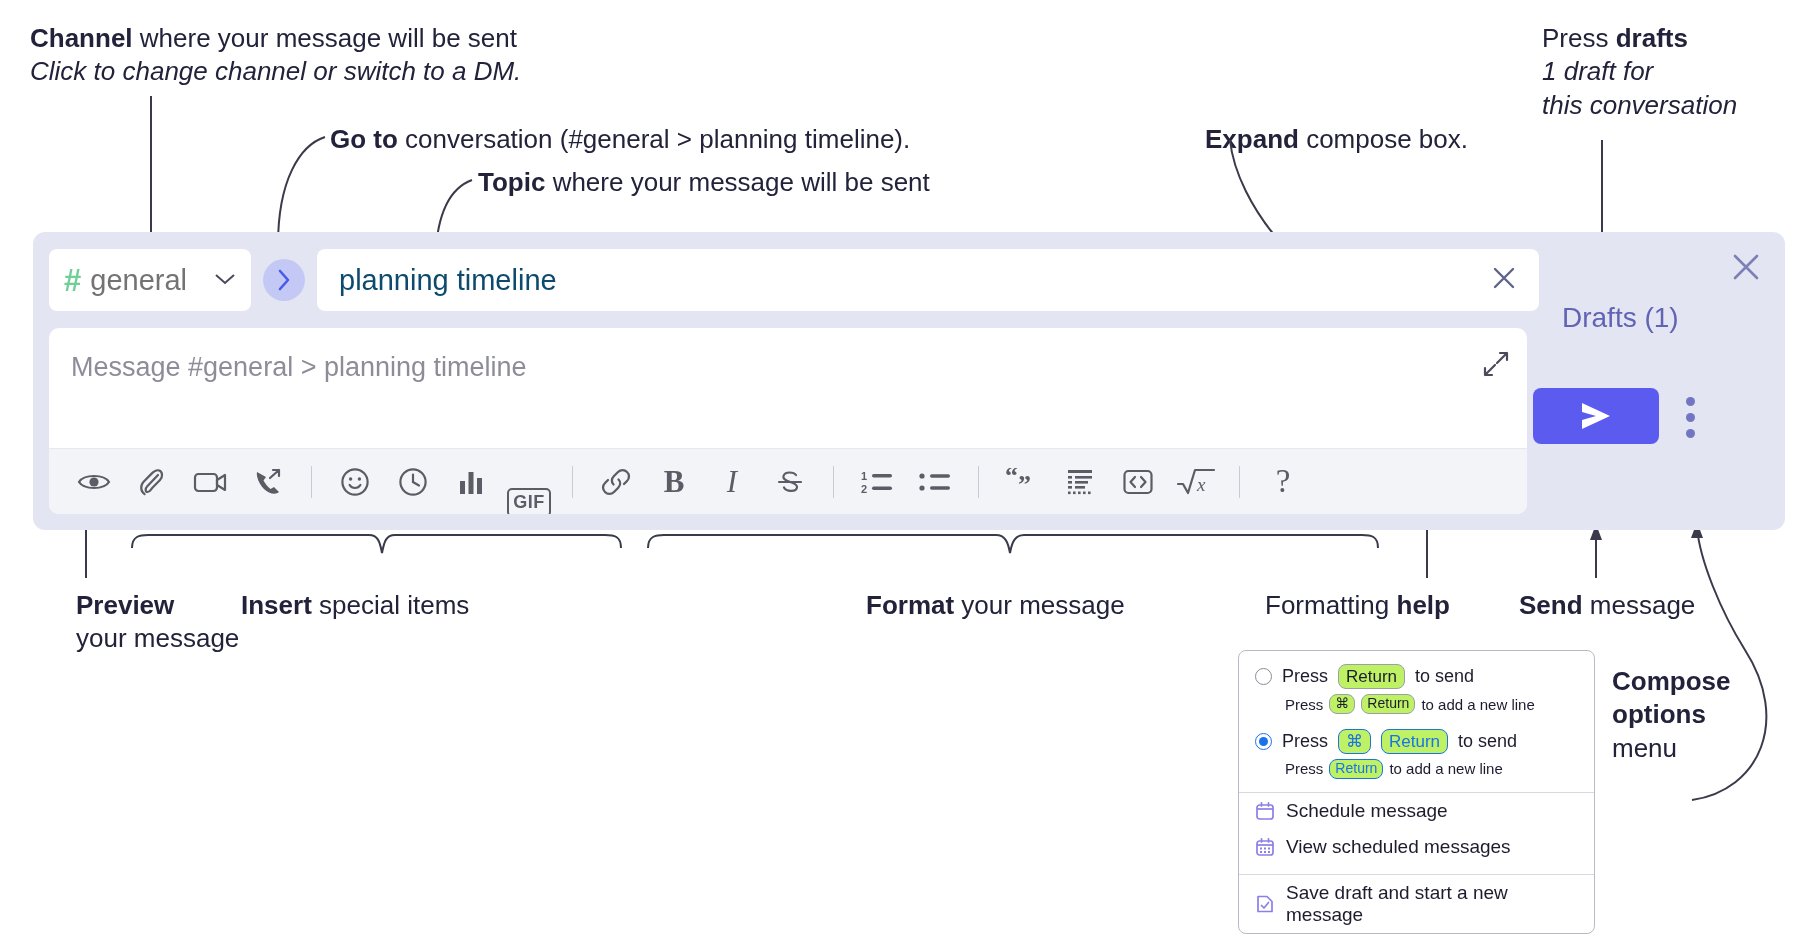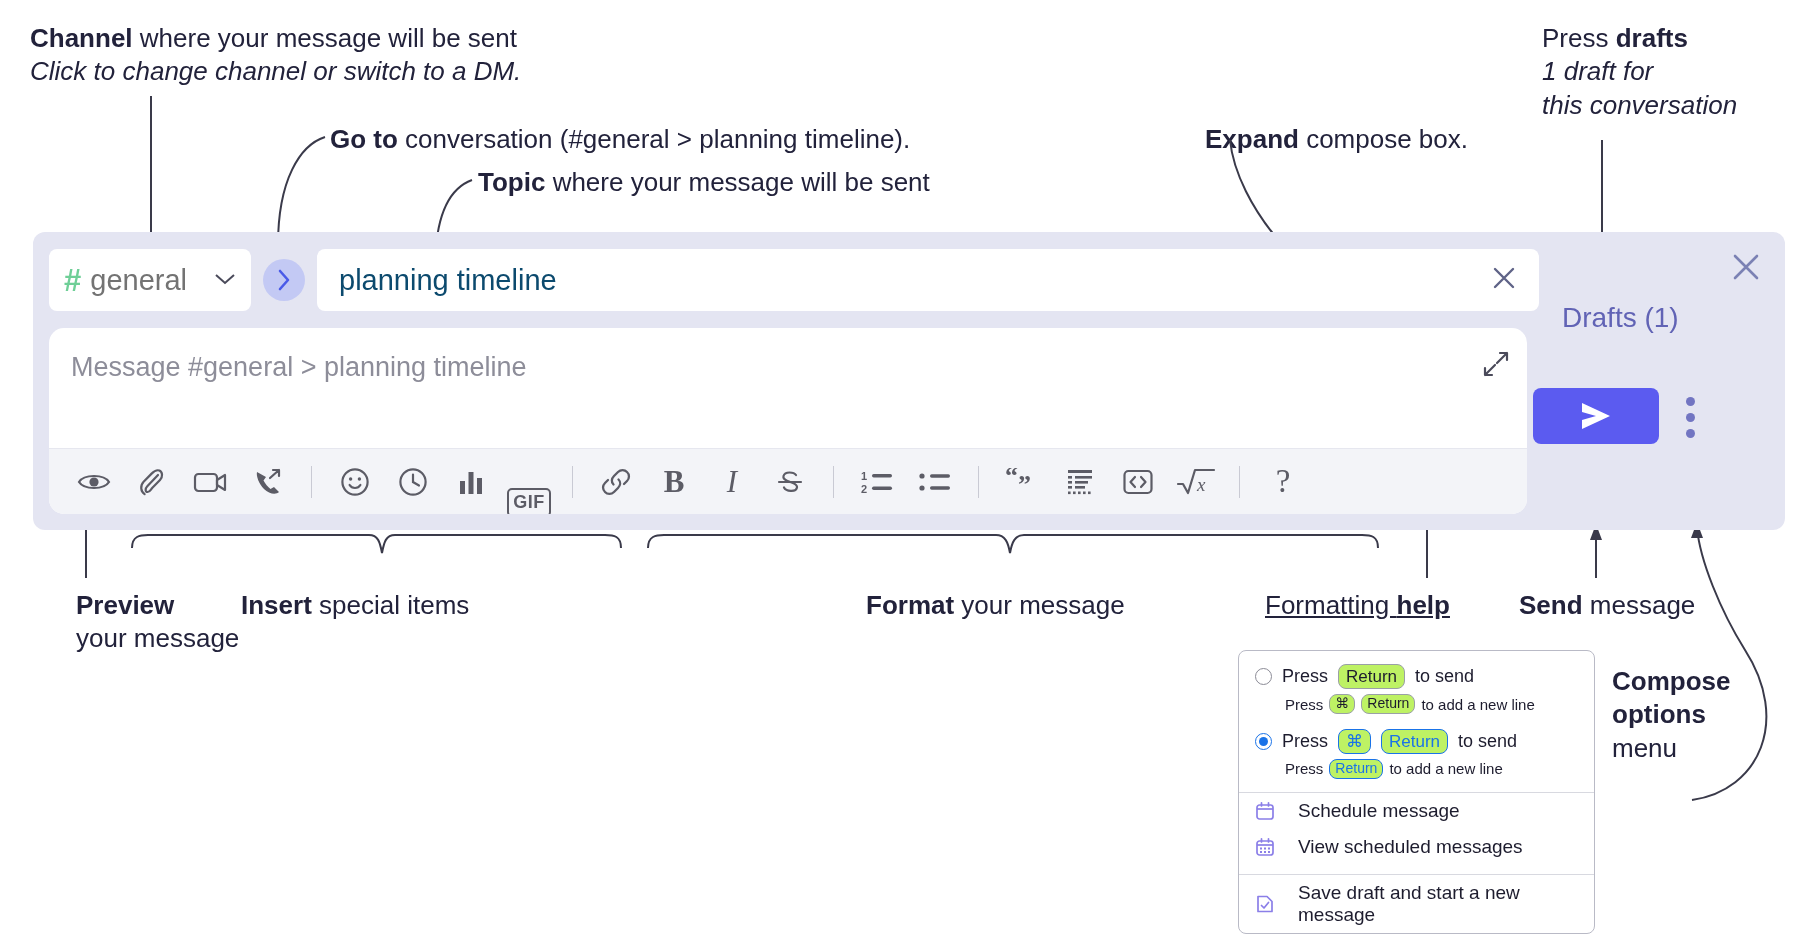--- a/index.html
+++ b/index.html
@@ -19,21 +19,21 @@
   .anno i { font-style: italic; }
 
   #anno-channel    { left: 30px;  top: 22px;  font-size: 26px; }
   #anno-goto       { left: 330px; top: 123px; font-size: 26px; }
   #anno-topic      { left: 478px; top: 166px; font-size: 26px; }
   #anno-expand     { left: 1205px;top: 123px; font-size: 26px; }
   #anno-drafts     { left: 1542px;top: 22px;  font-size: 26px; }
   #anno-preview    { left: 28px;  top: 589px; font-size: 26px; margin-left: 48px; }
   #anno-insert     { left: 241px; top: 589px; font-size: 26px; }
   #anno-format     { left: 866px; top: 589px; font-size: 26px; }
-  #anno-help       { left: 1265px;top: 589px; font-size: 26px; text-decoration: underline; }
+  #anno-help       { left: 1265px;top: 589px; font-size: 26px; }
   #anno-send       { left: 1519px;top: 589px; font-size: 26px; }
   #anno-compose    { left: 1612px;top: 665px; font-size: 26px; width: 200px; }
 
   
   #leaders { position:absolute; left:0; top:0; width:1814px; height:944px; pointer-events:none; }
 
   
   #compose-panel {
     position: absolute;
     left: 33px; top: 232px;
@@ -70,21 +70,21 @@
     display:flex; align-items:center;
     padding: 0 20px 0 22px;
   }
   #topic-value { font-size: 29px; color:#0c4a6e; flex:1; }
   #topic-clear { color:#5f6387; font-size:34px; line-height:1; font-weight:300;}
 
   
   #message-box {
     position:absolute; left:16px; top: 96px;
     width: 1478px; height: 186px;
-    background:#ffffff; border-radius: 15px;
+    background:#ffffff; border-radius: 10px;
     overflow:hidden;
   }
   #message-placeholder {
     position:absolute; left:22px; top:24px;
     font-size: 27px; color:#8d8d99;
   }
   #expand-btn {
     position:absolute; right:17px; top:22px;
     width:28px; height:28px; color:#4a4a5a;
   }
@@ -135,21 +135,21 @@
   .radio.on { border-color:#1a73e8; }
   .radio.on::after { content:""; position:absolute; left:3px; top:3px; width:9px; height:9px; border-radius:50%; background:#1a73e8; }
   .key {
     border:1px solid #9aa0a6; border-radius:8px;
     padding: 1px 7px; font-size: 17px; line-height:1.25; background:#bef264; color:#1d1c2e;
     display:inline-block;
   }
   .key.sm { font-size: 14px; padding: 0px 5px; }
   .key.blue { border-color:#1a73e8; color:#1a73e8; }
   .menu-div { height:1px; background:#d8d9e0; margin: 9px 0 0 0; }
-  .menu-item { display:flex; align-items:center; gap:23px; padding: 7px 16px; font-size:19px; }
+  .menu-item { display:flex; align-items:center; gap:11px; padding: 7px 16px; font-size:19px; }
   .mi-icon { color:#8b7fe8; width:20px; height:20px; flex:none; }
 
   .k-cmd { font-family:"DejaVu Sans", sans-serif; }
 </style>
 </head>
 <body>
 
 <div class="anno" id="anno-channel">
   <div><b>Channel</b><span> where your message will be sent</span></div>
   <div><i>Click to change channel or switch to a DM.</i></div>

